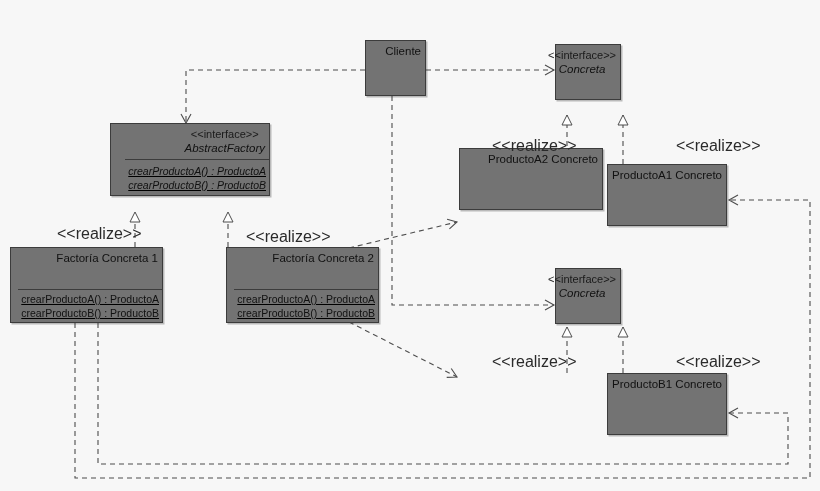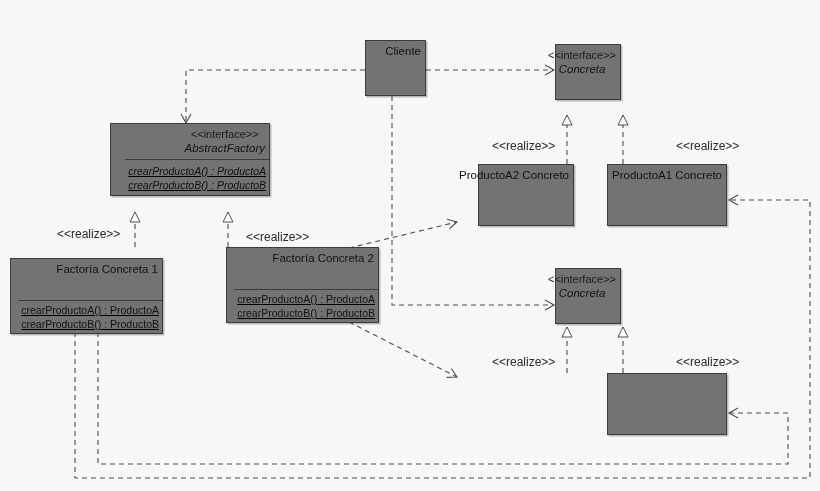--- a/index.html
+++ b/index.html
@@ -82,21 +82,21 @@
     line-height: 14px;
     white-space: nowrap;
   }
   .op.abstract {
     font-style: italic;
   }
 
   
   .edge-label {
     position: absolute;
-    font-size: 12px;
+    font-size: 16px;
     color: #2a2a2a;
     line-height: 12px;
     white-space: nowrap;
     z-index: 6;
   }
 </style>
 </head>
 <body>
 
 <div id="diagram">
@@ -167,21 +167,21 @@
     <div class="compartment c-name" style="height:35px;">
       <div class="stereotype">&lt;&lt;interface&gt;&gt;</div>
       <div class="cls-name abstract">AbstractFactory</div>
     </div>
     <div class="compartment c-ops" style="flex:1 1 auto;">
       <div class="op abstract">crearProductoA() : ProductoA</div>
       <div class="op abstract">crearProductoB() : ProductoB</div>
     </div>
   </div>
 
-  <div class="uml-class" style="left:10px; top:258px; width:153px; height:76px;">
+  <div class="uml-class" style="left:10px; top:247px; width:153px; height:76px;">
     <div class="compartment c-name" style="height:21px;">
       <div class="cls-name">Factoría Concreta 1</div>
     </div>
     <div class="compartment c-empty" style="height:20px;"></div>
     <div class="compartment c-ops" style="flex:1 1 auto;">
       <div class="op">crearProductoA() : ProductoA</div>
       <div class="op">crearProductoB() : ProductoB</div>
     </div>
   </div>
 
@@ -205,35 +205,38 @@
   </div>
 
   <div class="uml-class" style="left:555px; top:268px; width:66px; height:56px;">
     <div class="compartment c-name" style="height:35px;">
       <div class="stereotype">&lt;&lt;interface&gt;&gt;</div>
       <div class="cls-name abstract">Concreta</div>
     </div>
     <div class="compartment c-empty"></div>
   </div>
 
-  <div class="uml-class" style="left:459px; top:164px; width:96px; height:62px;margin-left:19px;">
+  <div class="uml-class" style="left:459px; top:148px; width:144px; height:62px;">
     <div class="compartment c-name" style="height:20px;">
       <div class="cls-name">ProductoA2 Concreto</div>
     </div>
     <div class="compartment c-empty"></div>
     <div class="compartment c-empty"></div>
   </div>
 
   <div class="uml-class" style="left:607px; top:164px; width:120px; height:62px;">
     <div class="compartment c-name" style="height:20px;">
       <div class="cls-name">ProductoA1 Concreto</div>
     </div>
     <div class="compartment c-empty"></div>
     <div class="compartment c-empty"></div>
   </div>
 
 
   <div class="uml-class" style="left:607px; top:373px; width:120px; height:62px;">
+    <div class="compartment c-name" style="height:20px;">
+      <div class="cls-name">ProductoB1 Concreto</div>
+    </div>
     <div class="compartment c-empty"></div>
     <div class="compartment c-empty"></div>
   </div>
 
 </div>
 
 </body></html>

